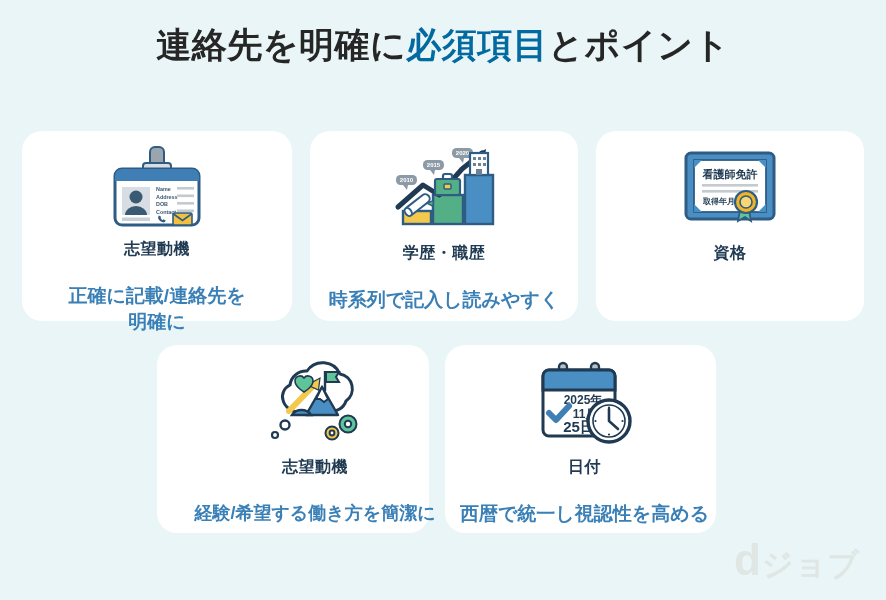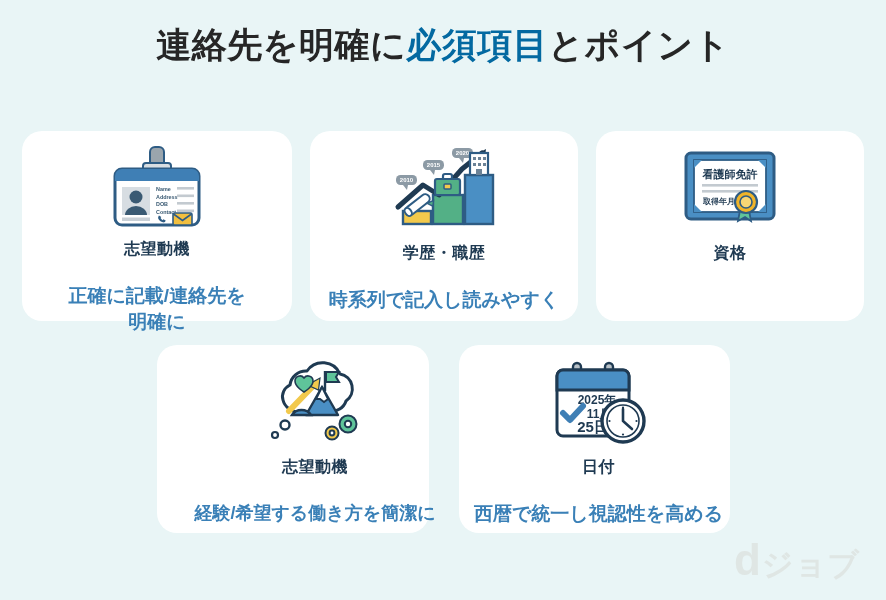--- a/index.html
+++ b/index.html
@@ -58,21 +58,21 @@
     margin-top: 23px;
     padding: 0 10px;
   }
 
   
   #card-0 { left: 22px;  top: 131px; width: 270px; height: 190px; }
   #card-1 { left: 310px; top: 131px; width: 268px; height: 190px; }
   #card-2 { left: 596px; top: 131px; width: 268px; height: 190px; }
   
   #card-3 { left: 157px; top: 345px; width: 272px; height: 188px; padding-left: 44px; }
-  #card-4 { left: 459px; top: 345px; width: 271px; height: 188px; padding-left: 8px; }
+  #card-4 { left: 445px; top: 345px; width: 271px; height: 188px; padding-left: 8px; }
 
   #card-1 .card-desc, #card-2 .card-desc,
   #card-3 .card-desc, #card-4 .card-desc { white-space: nowrap; font-size: 19px; }
   #card-3 .card-desc { font-size: 18px; }
   #card-0 .card-desc { max-width: 215px; }
 
   
   #logo {
     position: absolute;
     right: 26px; bottom: 18px;

